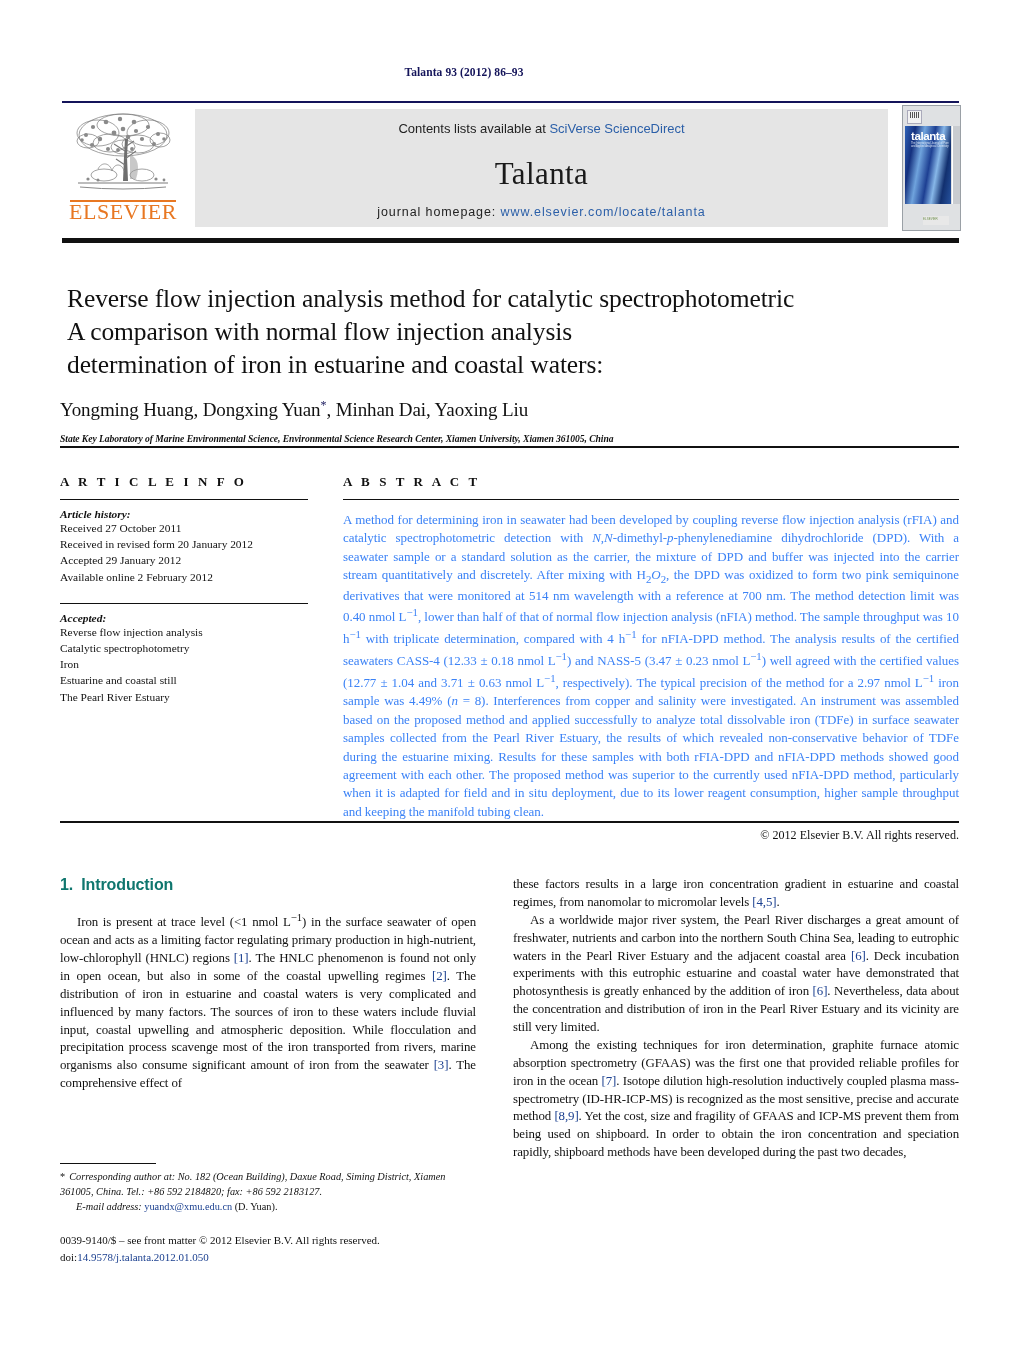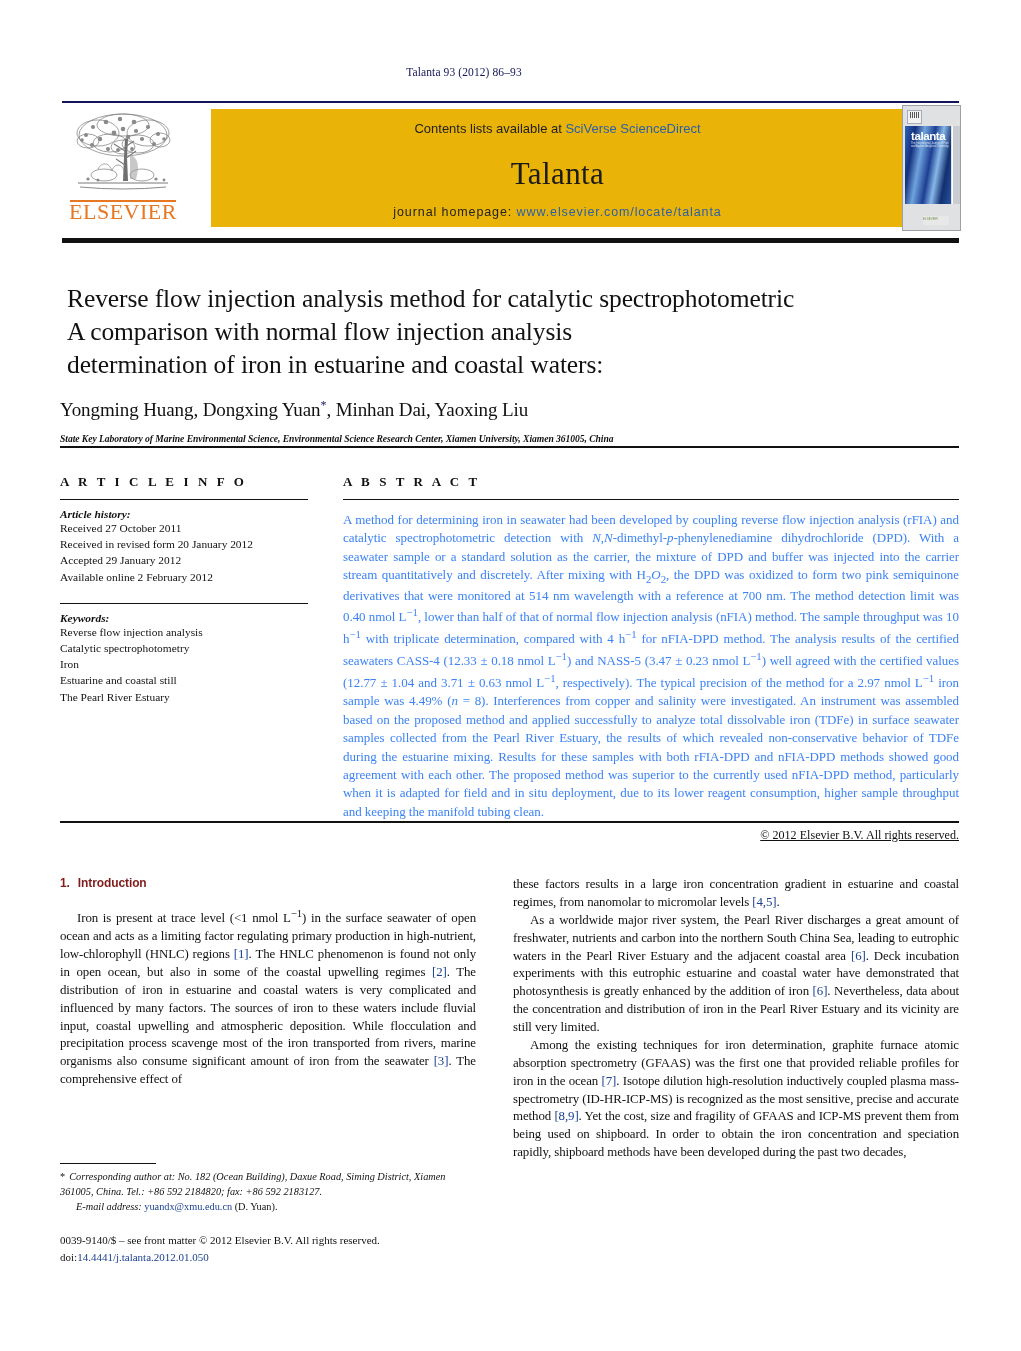--- a/index.html
+++ b/index.html
@@ -23,21 +23,21 @@
     height: 1351px;
   }
 
   
   .running-head {
     position: absolute;
     left: 0; top: 66px;
     width: 928px;
     text-align: center;
     font-size: 11.5px;
-    font-weight: normal;
+    font-weight: bold;
     color: #14145a;
     letter-spacing: 0.1px;
   }
 
   
   .masthead {
     position: absolute;
     left: 62px; top: 103px;
     width: 897px;
     height: 124px;
@@ -85,22 +85,21 @@
     left: 8px; top: 91px;
     width: 106px; height: 1.5px;
     background: #e87722;
   }
 
   .contents-box {
     position: absolute;
     left: 133px; top: 6px;
     width: 693px;
     height: 118px;
-    background: #eab308;
-    margin-left: 16px;
+    background: #e5e5e5;
   }
   .contents-line {
     position: absolute;
     left: 0; top: 12px;
     width: 693px;
     text-align: center;
     font-family: "Liberation Sans", sans-serif;
     font-size: 13px;
     color: #222;
   }
@@ -304,39 +303,38 @@
     color: #3b82f6;
     letter-spacing: -0.05px;
   }
   .abstract-body i { font-style: italic; }
   .copyright {
     margin-top: 7px;
     text-align: right;
     font-family: "Liberation Serif", serif;
     font-size: 12.1px;
     color: #111;
-    text-decoration: underline;
   }
 
   
   .body-left {
     position: absolute;
     left: 60px; top: 876px;
     width: 416px;
   }
   .body-right {
     position: absolute;
     left: 513px; top: 876px;
     width: 446px;
   }
   .body-head {
     font-family: "Liberation Sans", sans-serif;
-    font-size: 12px;
+    font-size: 16px;
     font-weight: bold;
-    color: #7f1d1d;
+    color: #0f766e;
     margin-bottom: 16px;
     letter-spacing: -0.1px;
   }
   .body-head .num { margin-right: 8px; }
   p.bodytext {
     margin: 0;
     font-family: Liberation Serif, serif;
     font-size: 12.9px;
     line-height: 1.385;
     text-align: justify;
@@ -487,21 +485,21 @@
     <div class="thin-rule"></div>
     <div class="info-group">
       <div class="info-label">Article history:</div>
       <div class="info-line">Received 27 October 2011</div>
       <div class="info-line">Received in revised form 20 January 2012</div>
       <div class="info-line">Accepted 29 January 2012</div>
       <div class="info-line">Available online 2 February 2012</div>
     </div>
     <div class="info-sep"></div>
     <div class="info-group">
-      <div class="info-label">Keywords:</div>
+      <div class="info-label">Accepted:</div>
       <div class="info-line">Reverse flow injection analysis</div>
       <div class="info-line">Catalytic spectrophotometry</div>
       <div class="info-line">Iron</div>
       <div class="info-line">Estuarine and coastal still</div>
       <div class="info-line">The Pearl River Estuary</div>
     </div>
   </div>
 
   <div class="col-abstract">
     <div class="sec-head">A B S T R A C T</div>
@@ -522,16 +520,16 @@
   </div>
 
   <div class="foot-rule"></div>
   <div class="footnote">
     <span class="star">*</span><i>Corresponding author at: No. 182 (Ocean Building), Daxue Road, Siming District, Xiamen 361005, China. Tel.: +86 592 2184820; fax: +86 592 2183127.</i>
     <span class="mail-indent"><i>E-mail address:</i> <span class="link">yuandx@xmu.edu.cn</span> <span>(D. Yuan).</span></span>
   </div>
 
   <div class="issn-block">
     <div>0039-9140/$ – see front matter © 2012 Elsevier B.V. All rights reserved.</div>
-    <div><span>doi:</span><span class="link">14.4441/j.talanta.2012.01.050</span></div>
+    <div><span>doi:</span><span class="link">14.9578/j.talanta.2012.01.050</span></div>
   </div>
 
 </div>
 
 </body></html>

